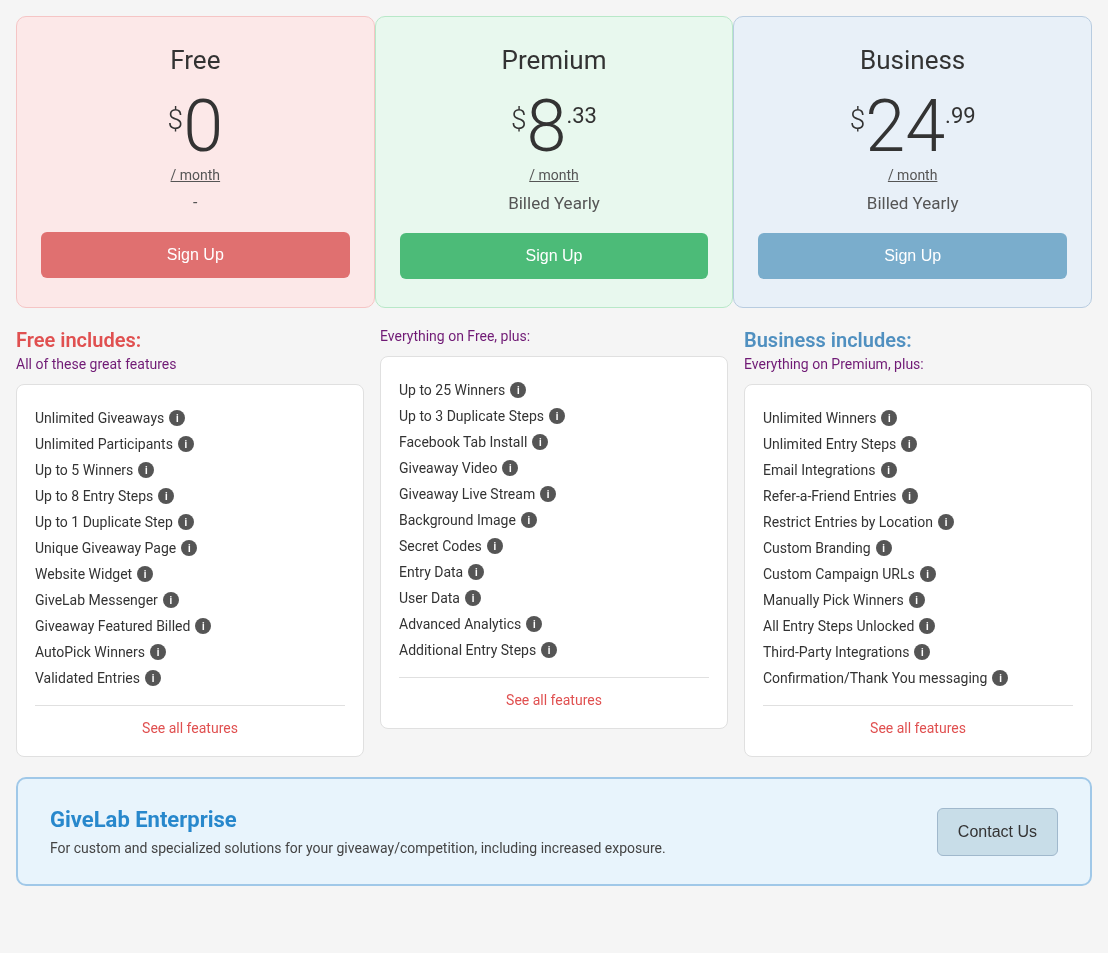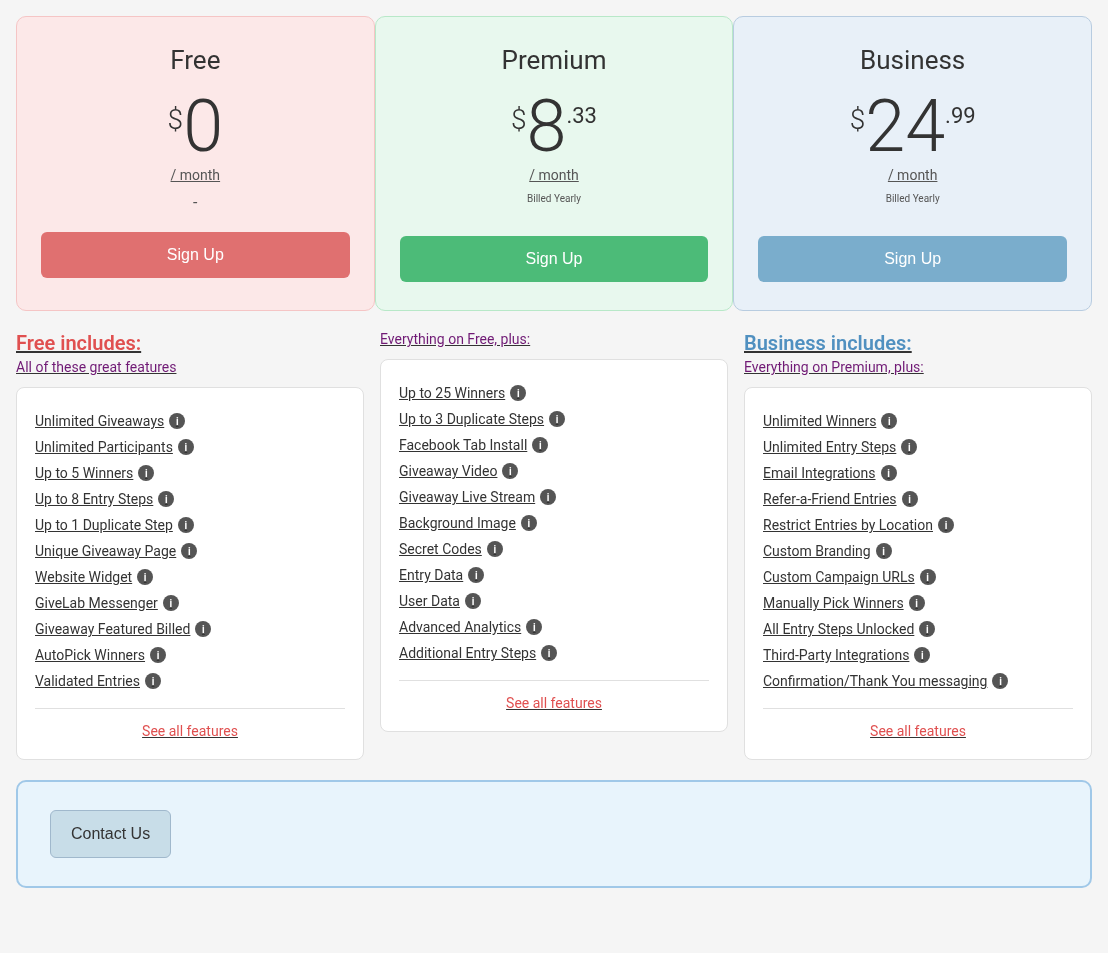--- a/index.html
+++ b/index.html
@@ -69,23 +69,23 @@
     }
 
     .price-period {
       font-size: 14px;
       color: #555;
       margin-bottom: 10px;
       text-decoration: underline;
     }
 
     .billed-yearly {
-      font-size: 10px;
+      font-size: 17px;
       color: #555;
-      margin-bottom: 32px;
+      margin-bottom: 20px;
     }
 
     .plan-dash {
       font-size: 16px;
       color: #555;
       margin-bottom: 20px;
     }
 
     .signup-btn {
       width: 100%;
@@ -110,21 +110,20 @@
     .signup-btn.business-btn {
       background: #7aadcc;
       color: white;
     }
 
     .features-grid {
       display: grid;
       grid-template-columns: 1fr 1fr 1fr;
       gap: 16px;
       margin-bottom: 16px;
-      text-decoration: underline;
     }
 
     .features-column {
       padding: 4px 0;
     }
 
     .features-header {
       margin-bottom: 8px;
     }
 
@@ -428,14 +427,18 @@
         <span class="info-icon">i</span>
       </div>
       <hr class="features-divider">
       <a class="see-all-link">See all features</a>
     </div>
   </div>
 
 </div>
 
 <div class="enterprise-section">
+  <div>
+    <div class="enterprise-title">GiveLab Enterprise</div>
+    <div class="enterprise-desc">For custom and specialized solutions for your giveaway/competition, including increased exposure.</div>
+  </div>
   <button class="contact-btn">Contact Us</button>
 </div>
 
 </body></html>

